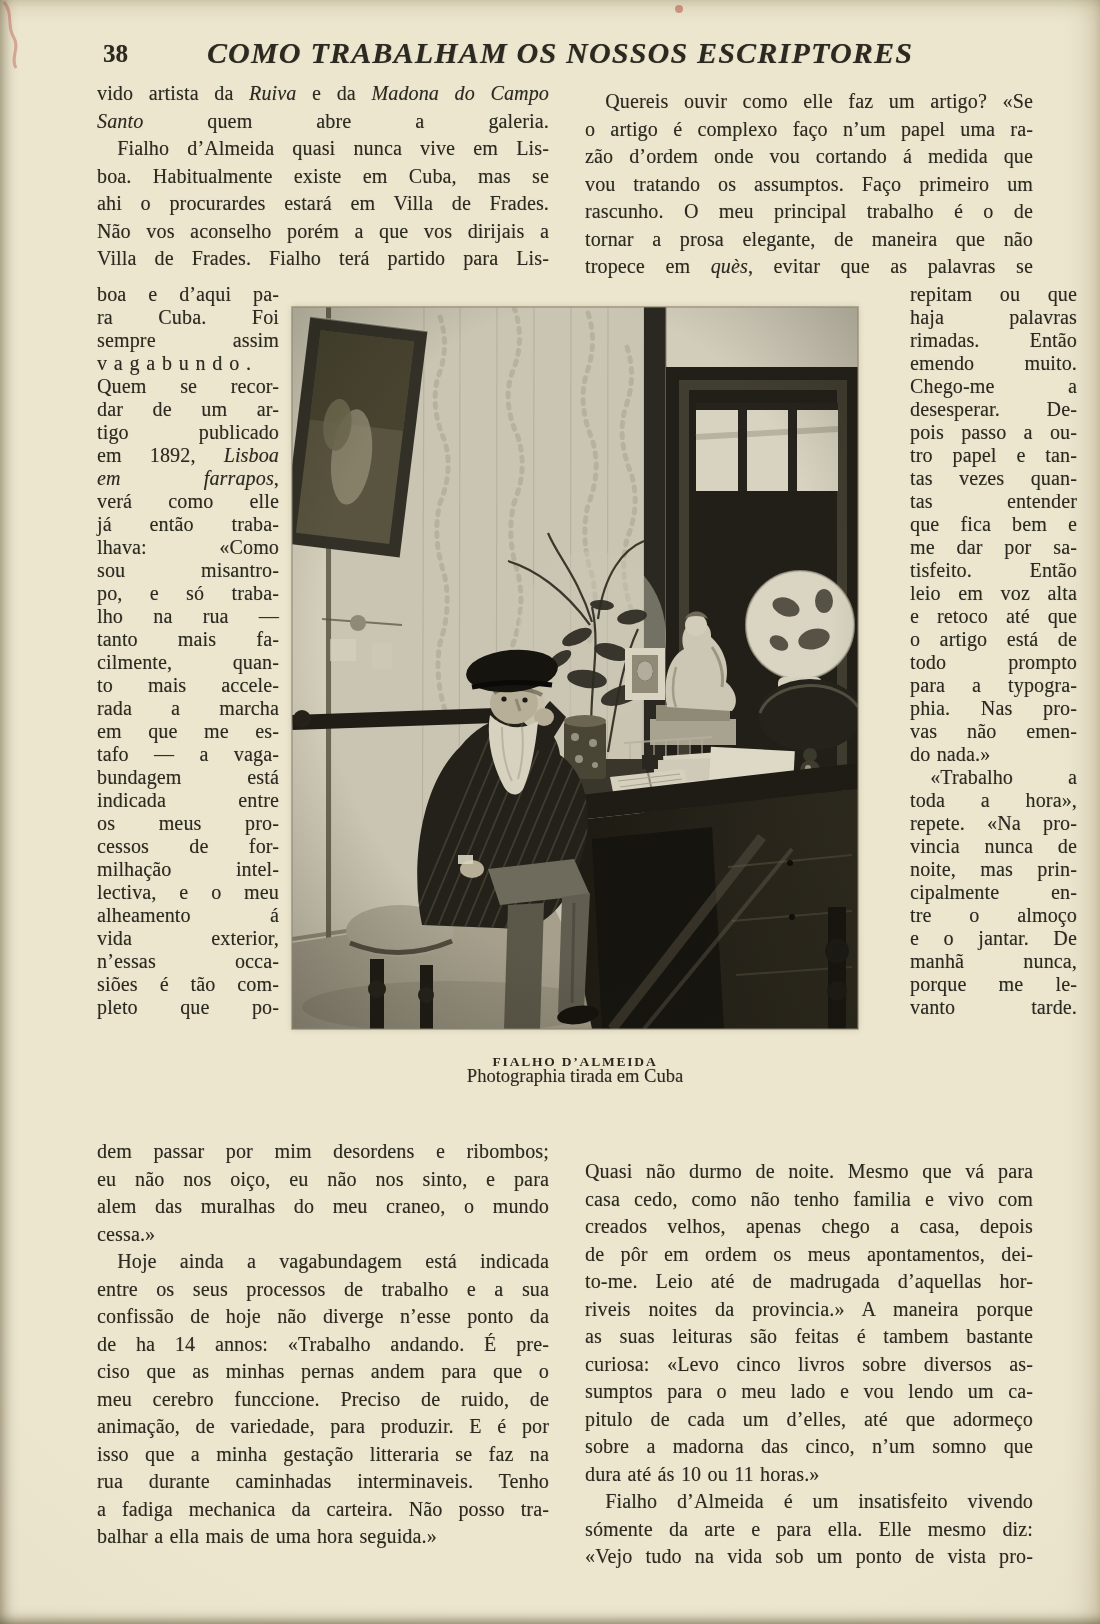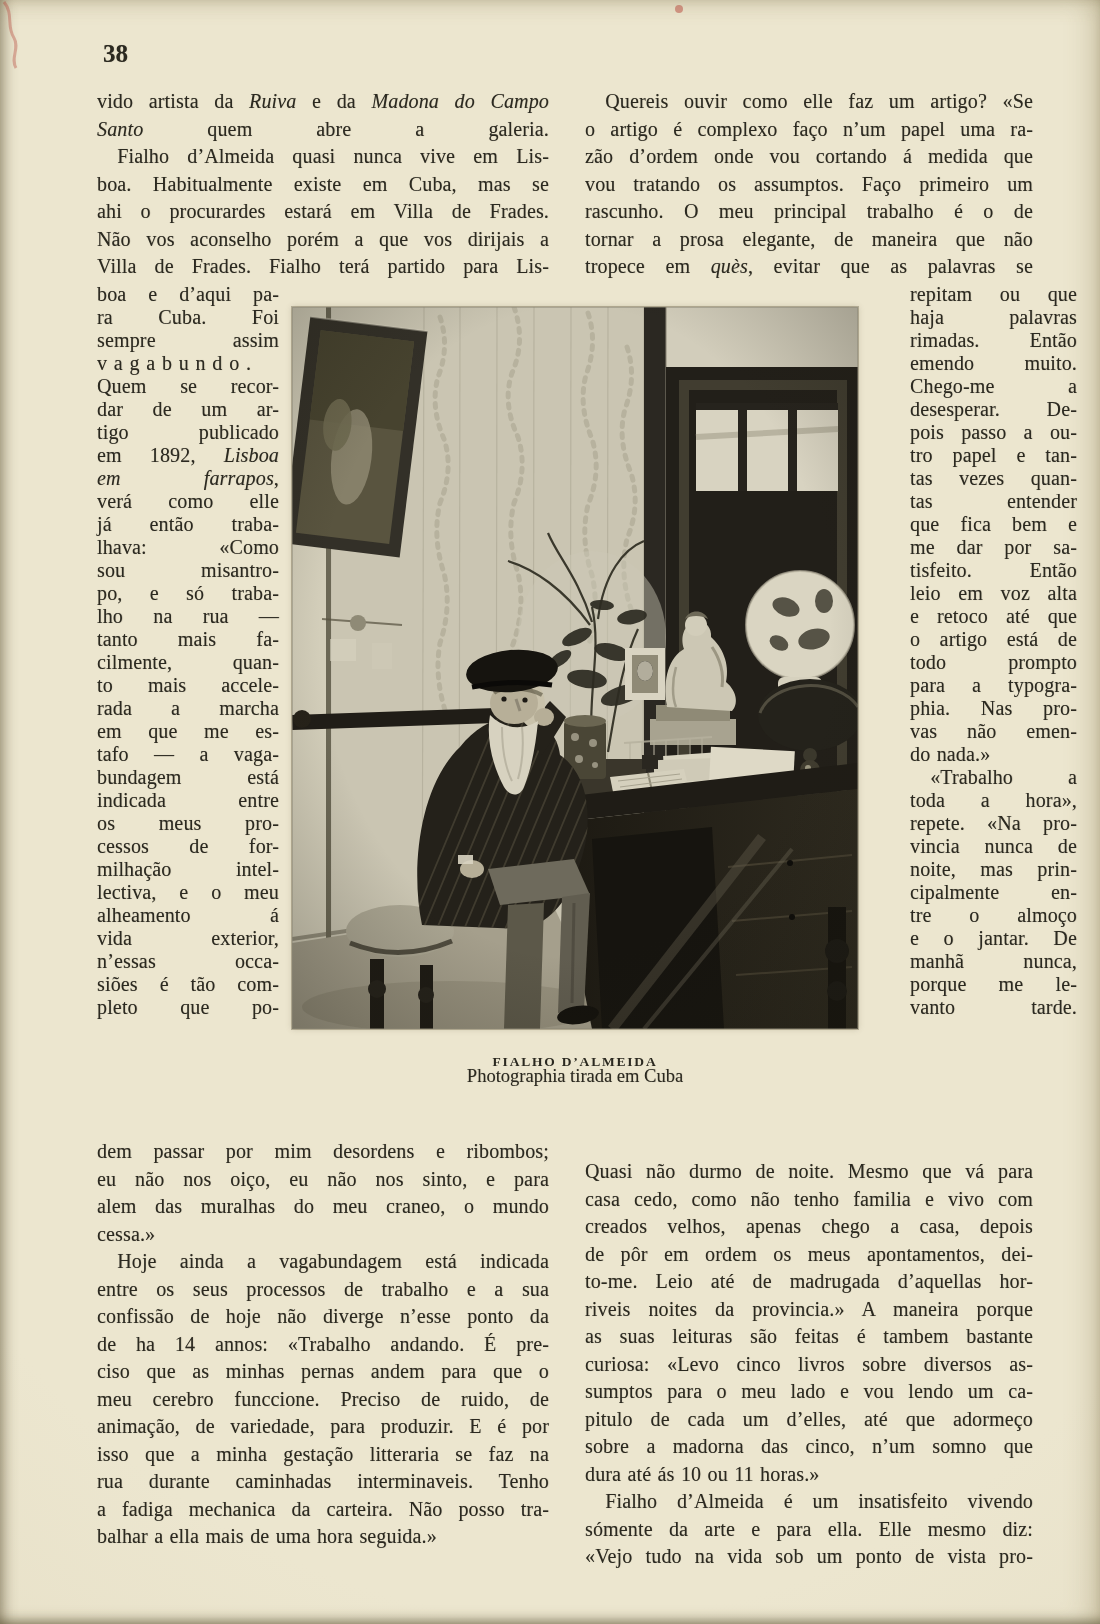--- a/index.html
+++ b/index.html
@@ -24,21 +24,21 @@
   }
   .narrow{line-height:23px;}
   .nj{display:inline-block;}
   .ls{letter-spacing:.34em;}
   #page-number{position:absolute;left:103px;top:40px;font-size:25px;font-weight:bold;text-shadow:.3px .3px .7px rgba(45,40,28,.4);}
   #title{
     position:absolute;left:150px;right:130px;top:36px;text-align:center;
     font-style:italic;font-weight:bold;font-size:30px;letter-spacing:1.2px;
     text-shadow:.4px .4px .8px rgba(45,40,28,.4);
   }
-  #lt{left:97px;top:88px;width:452px;}
+  #lt{left:97px;top:80px;width:452px;}
   #ln{left:97px;top:283px;width:182px;}
   #lb{left:97px;top:1138px;width:452px;}
   #rt{left:585px;top:88px;width:448px;}
   #rn{left:866px;top:283px;width:167px;margin-left:44px;}
   #rb{left:585px;top:1138px;width:448px;margin-top:20px;}
   #photo{
     position:absolute;left:292px;top:307px;width:566px;height:722px;
     box-shadow:0 0 0 1px rgba(90,80,55,.35), 0 0 6px rgba(90,80,55,.25);
     background:#c7c2b0;
   }
@@ -59,20 +59,21 @@
 <body>
 
 <div id="page">
 
   <svg id="corner-mark" viewBox="0 0 40 70">
     <path d="M4,2 C 14,14 6,26 14,38 C 20,48 10,58 16,68" fill="none" stroke="#b5463a" stroke-width="3" opacity=".7"></path>
   </svg>
   <div id="red-dot"></div>
 
   <div id="page-number">38</div>
+  <div id="title">COMO TRABALHAM OS NOSSOS ESCRIPTORES</div>
 
   <div id="lt" class="txt">vido artista da <i>Ruiva</i> e da <i>Madona do Campo</i><br><i>Santo</i> quem abre a galeria.<br> Fialho d’Almeida quasi nunca vive em Lis-<br>boa. Habitualmente existe em Cuba, mas se<br>ahi o procurardes estará em Villa de Frades.<br>Não vos aconselho porém a que vos dirijais a<br>Villa de Frades. Fialho terá partido para Lis-</div>
   <div id="ln" class="txt narrow">boa e d’aqui pa-<br>ra Cuba. Foi<br>sempre assim<br><span class="ls">vagabundo.</span><br>Quem se recor-<br>dar de um ar-<br>tigo publicado<br>em 1892, <i>Lisboa</i><br><i>em farrapos</i>,<br>verá como elle<br>já então traba-<br>lhava: «Como<br>sou misantro-<br>po, e só traba-<br>lho na rua —<br>tanto mais fa-<br>cilmente, quan-<br>to mais accele-<br>rada a marcha<br>em que me es-<br>tafo — a vaga-<br>bundagem está<br>indicada entre<br>os meus pro-<br>cessos de for-<br>milhação intel-<br>lectiva, e o meu<br>alheamento á<br>vida exterior,<br>n’essas occa-<br>siões é tão com-<br>pleto que po-</div>
   <div id="lb" class="txt">dem passar por mim desordens e ribombos;<br>eu não nos oiço, eu não nos sinto, e para<br>alem das muralhas do meu craneo, o mundo<br><span class="nj">cessa.»</span><br> Hoje ainda a vagabundagem está indicada<br>entre os seus processos de trabalho e a sua<br>confissão de hoje não diverge n’esse ponto da<br>de ha 14 annos: «Trabalho andando. É pre-<br>ciso que as minhas pernas andem para que o<br>meu cerebro funccione. Preciso de ruido, de<br>animação, de variedade, para produzir. E é por<br>isso que a minha gestação litteraria se faz na<br>rua durante caminhadas interminaveis. Tenho<br>a fadiga mechanica da carteira. Não posso tra-<br><span class="nj">balhar a ella mais de uma hora seguida.»</span></div>
 
   <div id="rt" class="txt"> Quereis ouvir como elle faz um artigo? «Se<br>o artigo é complexo faço n’um papel uma ra-<br>zão d’ordem onde vou cortando á medida que<br>vou tratando os assumptos. Faço primeiro um<br>rascunho. O meu principal trabalho é o de<br>tornar a prosa elegante, de maneira que não<br>tropece em <i>quès</i>, evitar que as palavras se</div>
   <div id="rn" class="txt narrow">repitam ou que<br>haja palavras<br>rimadas. Então<br>emendo muito.<br>Chego-me a<br>desesperar. De-<br>pois passo a ou-<br>tro papel e tan-<br>tas vezes quan-<br>tas entender<br>que fica bem e<br>me dar por sa-<br>tisfeito. Então<br>leio em voz alta<br>e retoco até que<br>o artigo está de<br>todo prompto<br>para a typogra-<br>phia. Nas pro-<br>vas não emen-<br><span class="nj">do nada.»</span><br> «Trabalho a<br>toda a hora»,<br>repete. «Na pro-<br>vincia nunca de<br>noite, mas prin-<br>cipalmente en-<br>tre o almoço<br>e o jantar. De<br>manhã nunca,<br>porque me le-<br>vanto tarde.</div>
   <div id="rb" class="txt">Quasi não durmo de noite. Mesmo que vá para<br>casa cedo, como não tenho familia e vivo com<br>creados velhos, apenas chego a casa, depois<br>de pôr em ordem os meus apontamentos, dei-<br>to-me. Leio até de madrugada d’aquellas hor-<br>riveis noites da provincia.» A maneira porque<br>as suas leituras são feitas é tambem bastante<br>curiosa: «Levo cinco livros sobre diversos as-<br>sumptos para o meu lado e vou lendo um ca-<br>pitulo de cada um d’elles, até que adormeço<br>sobre a madorna das cinco, n’um somno que<br><span class="nj">dura até ás 10 ou 11 horas.»</span><br> Fialho d’Almeida é um insatisfeito vivendo<br>sómente da arte e para ella. Elle mesmo diz:<br>«Vejo tudo na vida sob um ponto de vista pro-</div>
 
   <div id="photo">

